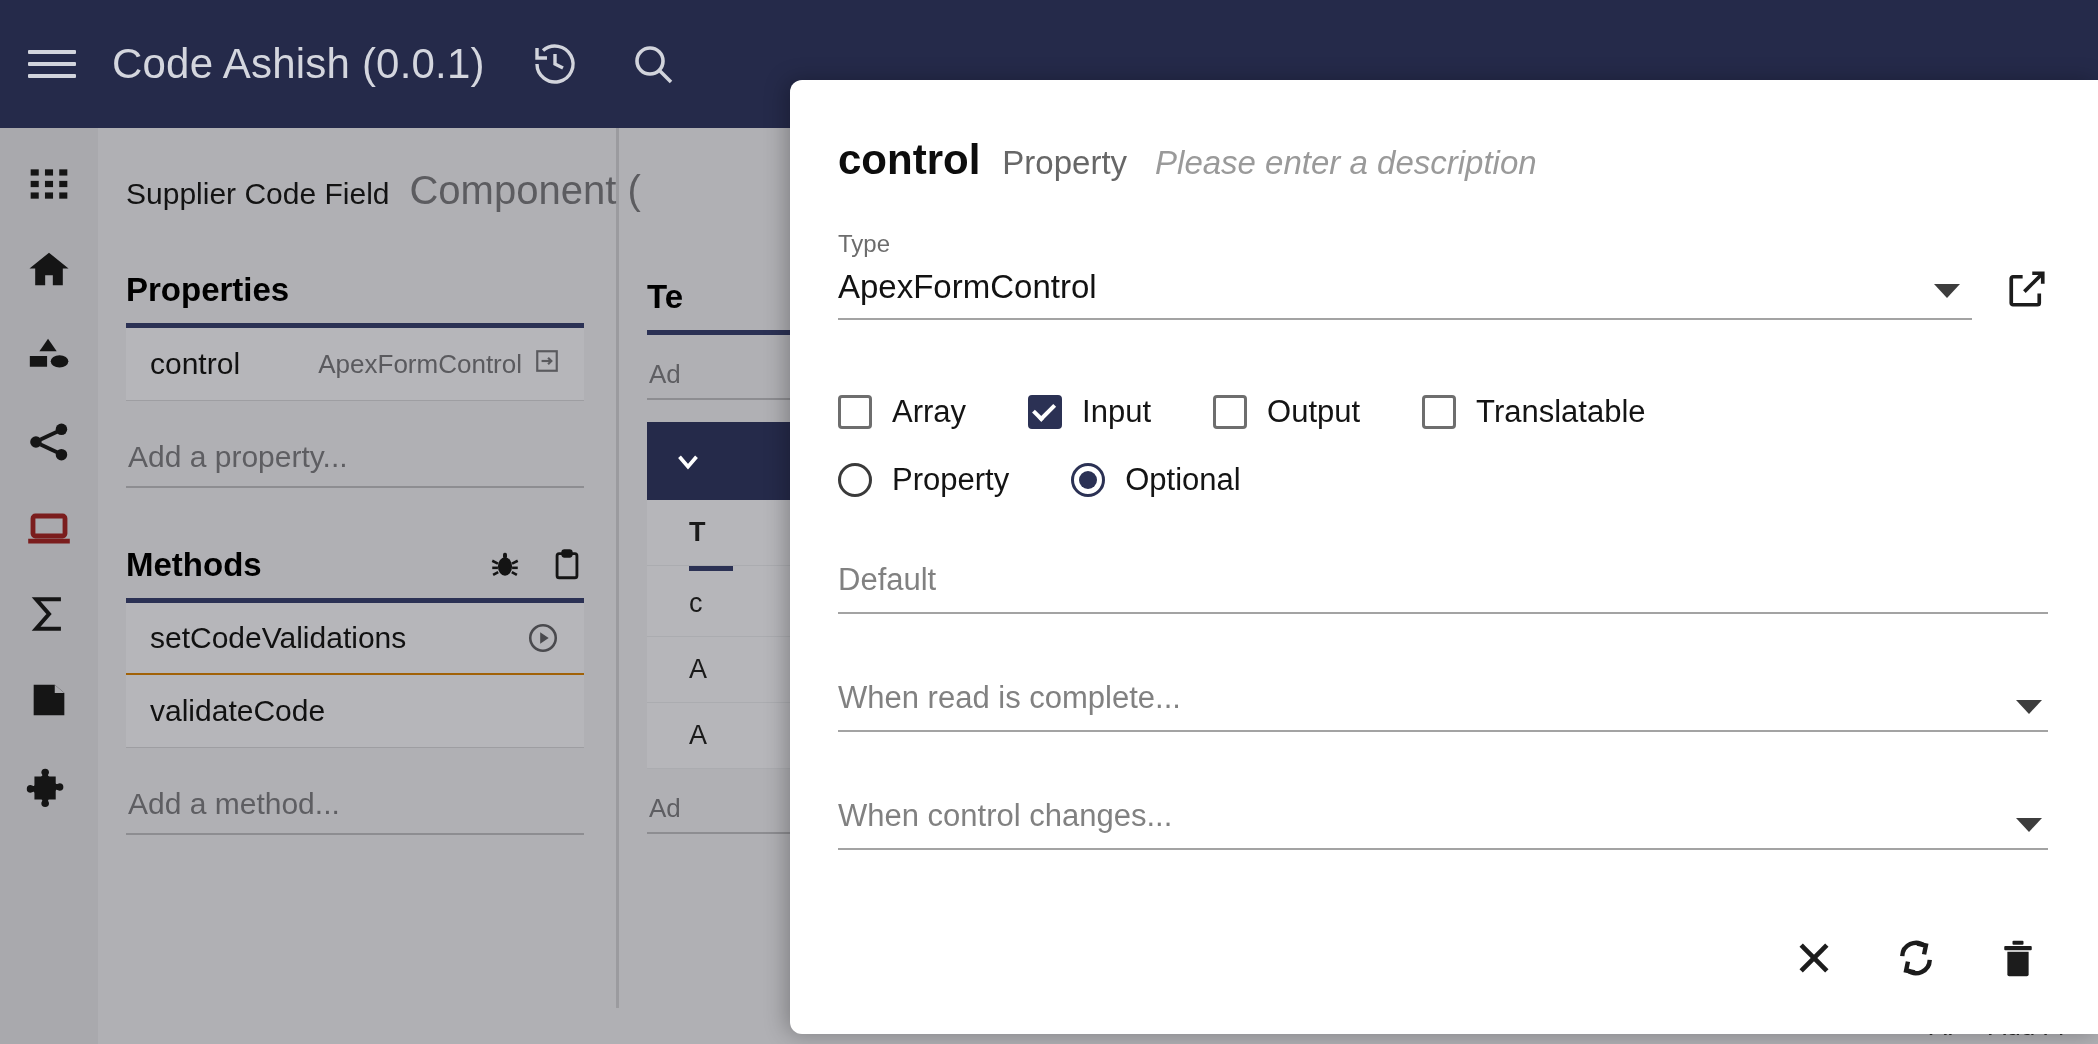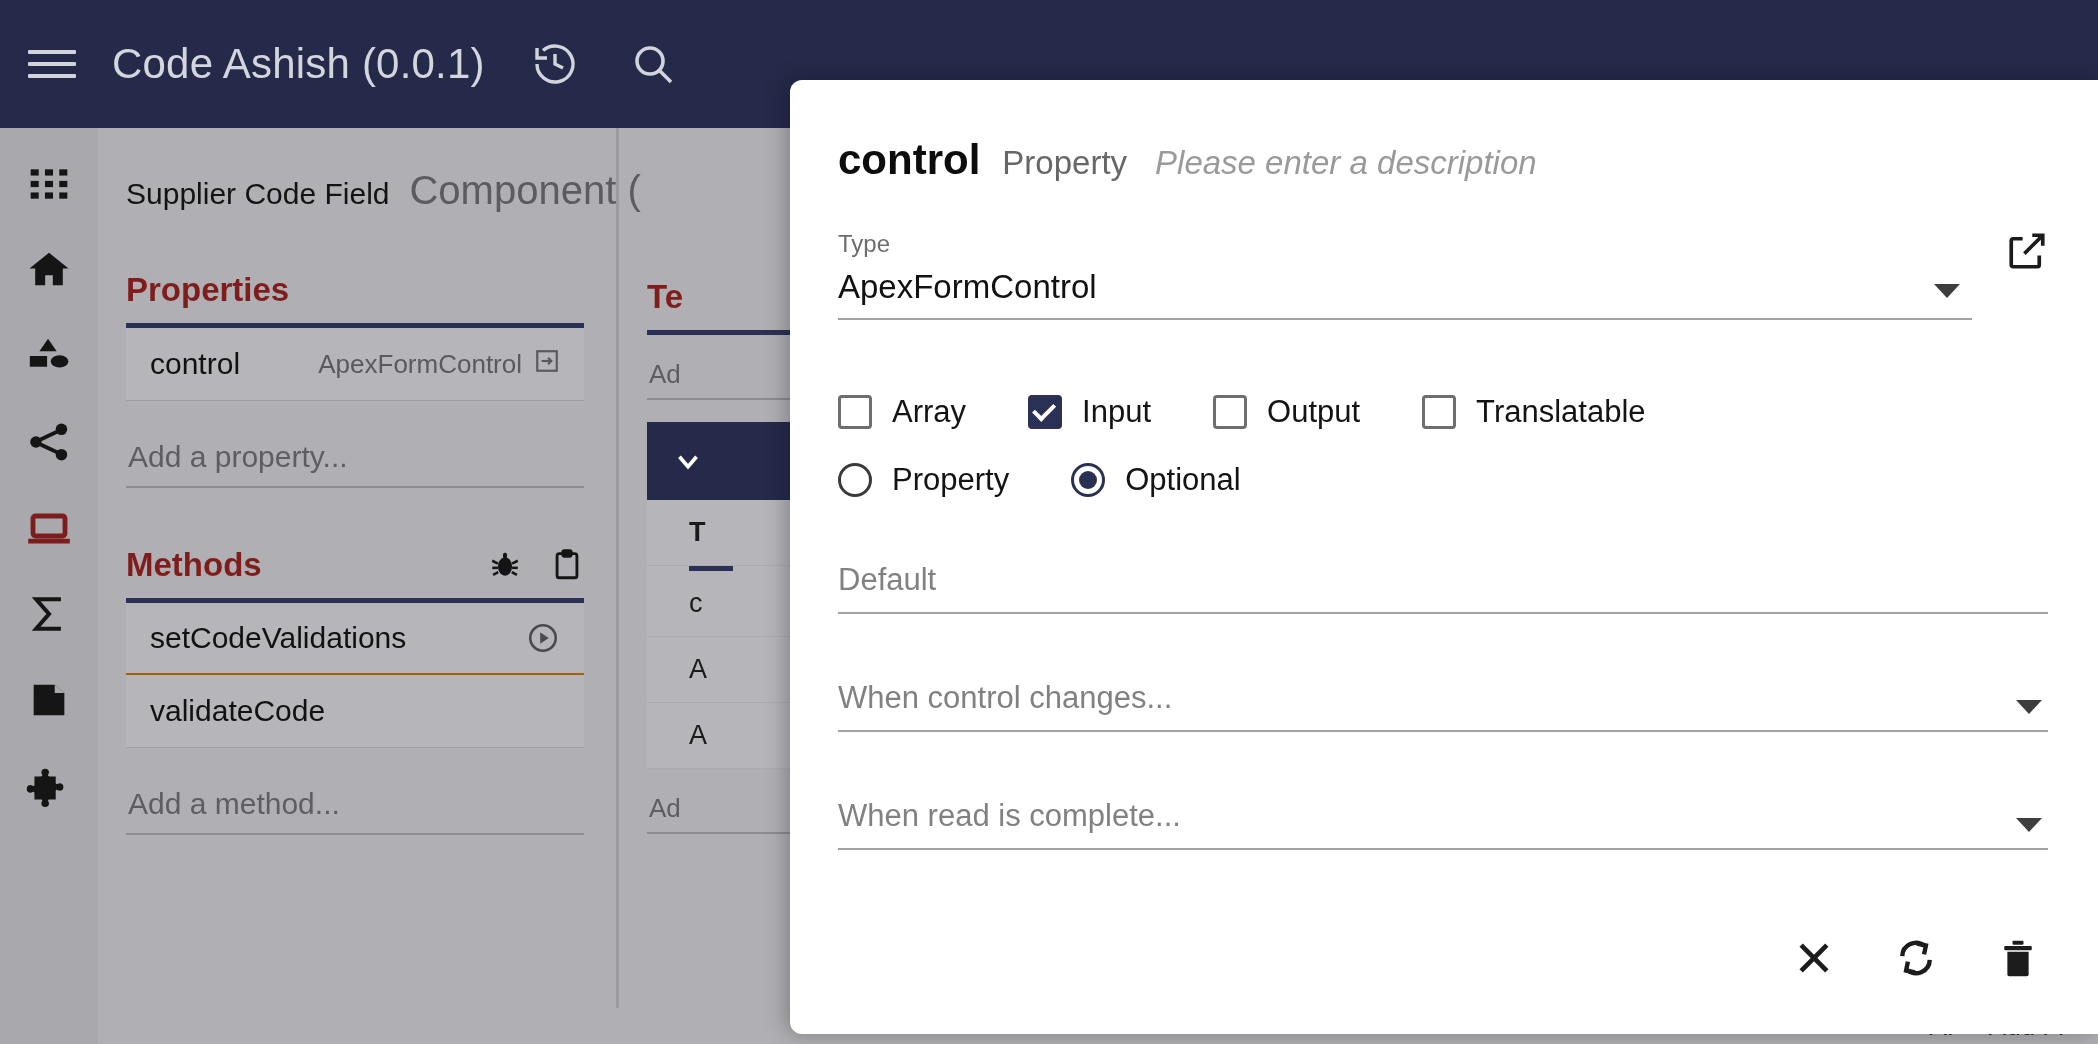--- a/index.html
+++ b/index.html
@@ -46,21 +46,21 @@
   .col-props { width: 518px; flex: 0 0 518px; padding: 0 32px 0 28px; }
   .col-templates { width: 500px; flex: 0 0 500px; padding: 0 32px 0 28px; }
   .col-third { flex: 1 1 auto; padding: 0 32px 0 28px; }
 
   .page-title-row { display: flex; align-items: baseline; padding-top: 28px; white-space: nowrap; }
   .page-title { font-size: 30px; font-weight: 400; color: #131313; }
   .page-subtitle { font-size: 40px; color: #5c5c60; margin-left: 20px; margin-top: 12px; }
 
   .section-head { display: flex; align-items: center; justify-content: space-between;
     margin-top: 58px; }
-  .section-title { font-size: 33px; font-weight: 700; color: #7f1d1d; }
+  .section-title { font-size: 33px; font-weight: 700; color: #000000; }
   .section-actions { display: flex; align-items: center; gap: 28px; }
   .section-actions .sec-icon { cursor: pointer; display: flex; }
   .section-rule { height: 5px; background: #2b3154; margin-top: 14px; }
 
   .list { background: #b6b6ba; box-shadow: 0 1px 0 #9e9ea2; }
   .list-item { height: 72px; display: flex; align-items: center; justify-content: space-between;
     padding: 0 24px; font-size: 30px; color: #111; cursor: pointer;
     border-bottom: 2px solid #a16207; }
   .list-item:last-child { border-bottom: none; }
   .list-item .li-meta { font-size: 26px; color: #5a5a5e; display: flex; align-items: center; gap: 12px; }
@@ -99,21 +99,21 @@
   }
   .dlg-head { display: flex; align-items: baseline; }
   .dlg-name { font-size: 42px; font-weight: 700; color: #0d0d0d; }
   .dlg-kind { font-size: 33px; color: #676767; margin-left: 22px; }
   .dlg-desc { font-size: 33px; color: #9a9a9a; font-style: italic; margin-left: 28px; }
 
   .dlg-field { margin-top: 46px; position: relative; }
   .dlg-label { font-size: 24px; color: #6d6d6d; }
   .dlg-value { font-size: 33px; color: #121212; padding-top: 10px; padding-bottom: 12px; }
   .dlg-underline { height: 2px; background: #a3a3a3; }
-  .dlg-row-inline { display: flex; }
+  .dlg-row-inline { display: flex; align-items: flex-end; }
   .dlg-row-inline .grow { flex: 1 1 auto; }
   .ext-link { margin-left: 34px; margin-bottom: 6px; cursor: pointer; }
   .caret { position: absolute; right: 12px; bottom: 22px; width: 0; height: 0;
     border-left: 13px solid transparent; border-right: 13px solid transparent;
     border-top: 14px solid #3d3d3d; cursor: pointer; }
 
   .checkrow { display: flex; align-items: center; margin-top: 74px; }
   .check { display: flex; align-items: center; margin-right: 62px; cursor: pointer; }
   .cbox { width: 34px; height: 34px; border: 3px solid #6e6e6e; border-radius: 4px;
     background: #fff; display: flex; align-items: center; justify-content: center; }
@@ -407,27 +407,27 @@
         <span class="radio-label">Optional</span>
       </label>
     </div>
 
     <div class="ph-field" style="margin-top:64px;">
       <div class="ph-text">Default</div>
       <div class="dlg-underline"></div>
     </div>
 
     <div class="ph-field" style="margin-top:66px;">
-      <div class="ph-text">When control changes...</div>
+      <div class="ph-text">When read is complete...</div>
       <div class="dlg-underline"></div>
       <div class="ph-caret"></div>
     </div>
 
     <div class="ph-field" style="margin-top:66px;">
-      <div class="ph-text">When read is complete...</div>
+      <div class="ph-text">When control changes...</div>
       <div class="dlg-underline"></div>
       <div class="ph-caret"></div>
     </div>
 
     <div class="dlg-footer">
       <span class="f-icon">
         <svg width="44" height="44" viewBox="0 0 24 24" fill="none" stroke="#1c1c1c" stroke-width="2.6">
           <line x1="5" y1="5" x2="19" y2="19"></line>
             <line x1="19" y1="5" x2="5" y2="19"></line>
         </svg>

